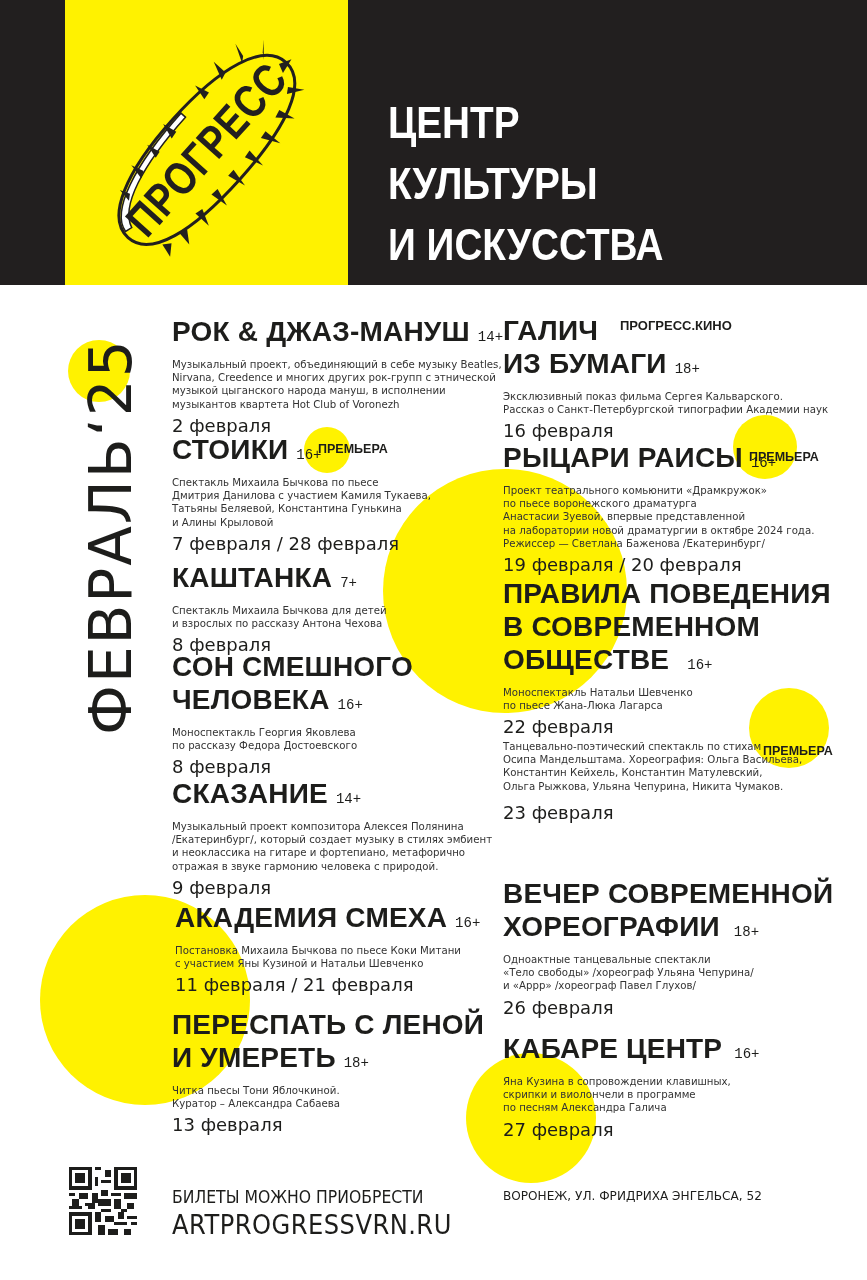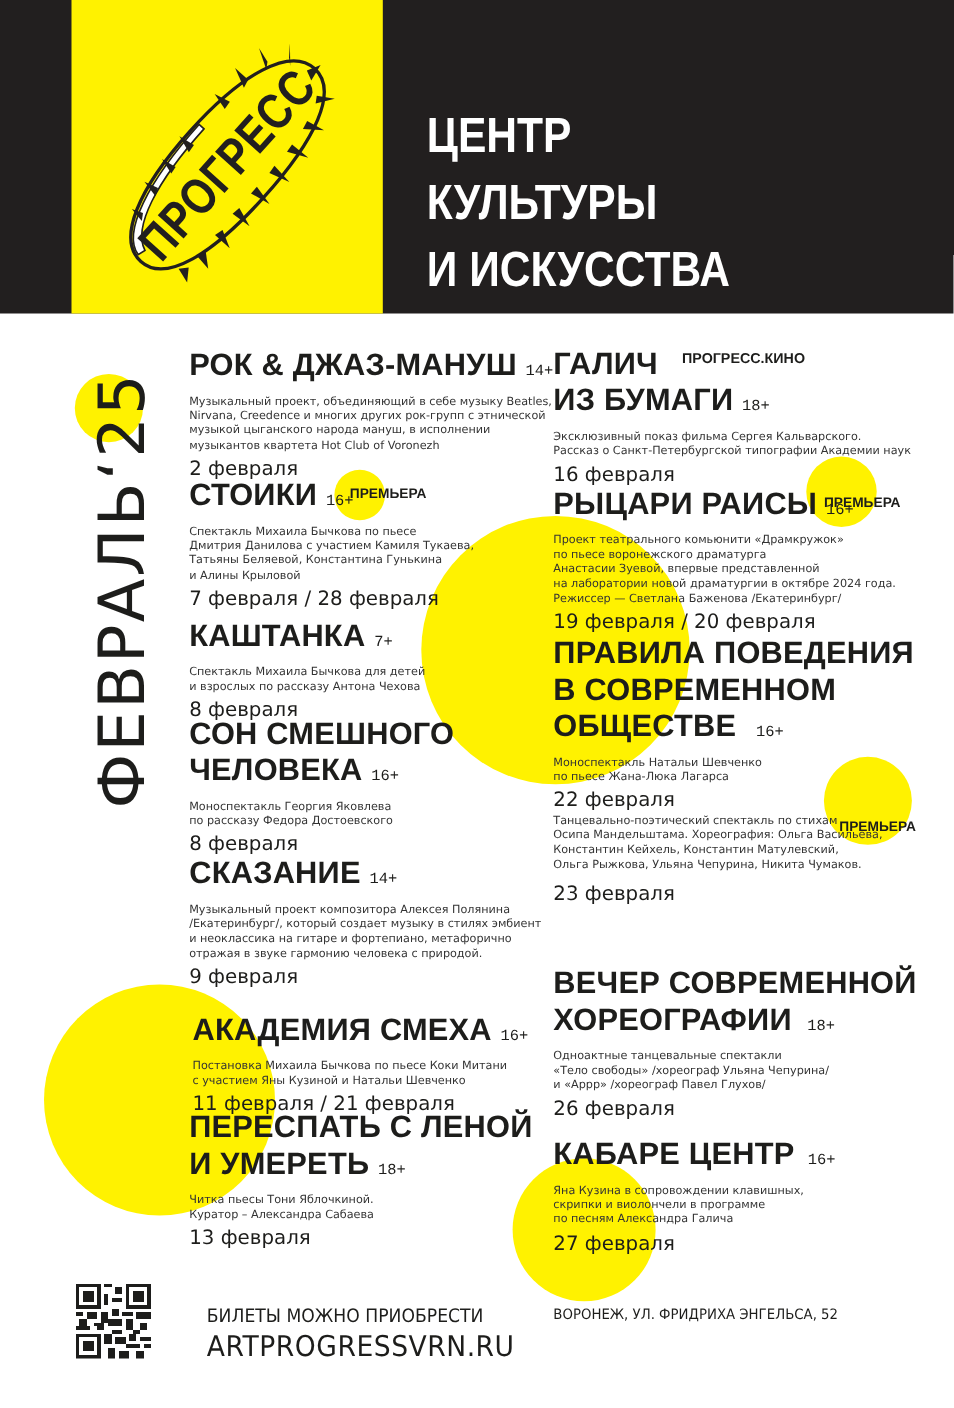--- a/index.html
+++ b/index.html
@@ -20,21 +20,21 @@
   .ev-title { font-family: "Liberation Sans", sans-serif; font-weight: bold; font-size: 28px; line-height: 33px; color: #1d1d1b; white-space: nowrap; letter-spacing: 0.2px; }
   .ev-title .line { display: block; }
   .age { font-family: Liberation Mono, monospace; font-weight: normal; font-size: 14px; vertical-align: baseline; margin-left: 8px; letter-spacing: 0; }
   .premiere { position: absolute; font-family: "Liberation Sans", sans-serif; font-weight: bold; font-size: 12.5px; color: #1d1d1b; white-space: nowrap; z-index: 3; }
   .tag { position: absolute; font-family: "Liberation Sans", sans-serif; font-weight: bold; font-size: 13px; color: #1d1d1b; white-space: nowrap; }
   .ev-desc { font-family: "DejaVu Sans", sans-serif; font-size: 10.2px; line-height: 13.2px; color: #333333; margin-top: 4px; white-space: nowrap; }
   .ev-desc div { display: block; }
   .ev-date { font-family: "DejaVu Sans", sans-serif; font-size: 18px; line-height: 20px; color: #1d1d1b; margin-top: 5px; white-space: nowrap; }
 
   .footer-qr { position: absolute; left: 68px; top: 1167px; width: 70px; height: 68px; z-index: 2; }
-  .footer-tickets { position: absolute; left: 188px; top: 1187px; z-index: 2; }
+  .footer-tickets { position: absolute; left: 172px; top: 1187px; z-index: 2; }
   .tickets-label { font-family: "DejaVu Sans", sans-serif; font-size: 17px; line-height: 20px; color: #1d1d1b; white-space: nowrap; transform: scaleX(0.92); transform-origin: left top; }
   .tickets-url { font-family: "DejaVu Sans", sans-serif; font-size: 26px; line-height: 30px; color: #1d1d1b; white-space: nowrap; margin-top: 3px; transform: scaleX(0.93); transform-origin: left top; letter-spacing: 0.5px; }
   .footer-address { position: absolute; left: 503px; top: 1188px; font-family: "DejaVu Sans", sans-serif; font-size: 13px; color: #1d1d1b; white-space: nowrap; z-index: 2; transform: scaleX(0.93); transform-origin: left top; }
 </style>
 </head>
 <body>
 
 <div class="header">
   <div class="yellow-band">
     <svg class="logo" viewBox="0 0 283 285" xmlns="http://www.w3.org/2000/svg">
@@ -132,21 +132,21 @@
   <div class="ev-title"><span>СКАЗАНИЕ</span><span class="age">14+</span></div>
   <div class="ev-desc">
     <div>Музыкальный проект композитора Алексея Полянина</div>
     <div>/Екатеринбург/, который создает музыку в стилях эмбиент</div>
     <div>и неоклассика на гитаре и фортепиано, метафорично</div>
     <div>отражая в звуке гармонию человека с природой.</div>
   </div>
   <div class="ev-date">9 февраля</div>
 </div>
 
-<div class="event" style="left:175px; top:901px;margin-top:18px;">
+<div class="event" style="left:175px; top:901px;">
   <div class="ev-title"><span>АКАДЕМИЯ СМЕХА</span><span class="age">16+</span></div>
   <div class="ev-desc">
     <div>Постановка Михаила Бычкова по пьесе Коки Митани</div>
     <div>с участием Яны Кузиной и Натальи Шевченко</div>
   </div>
   <div class="ev-date">11 февраля / 21 февраля</div>
 </div>
 
 <div class="event" style="left:172px; top:1008px;">
   <div class="ev-title">

